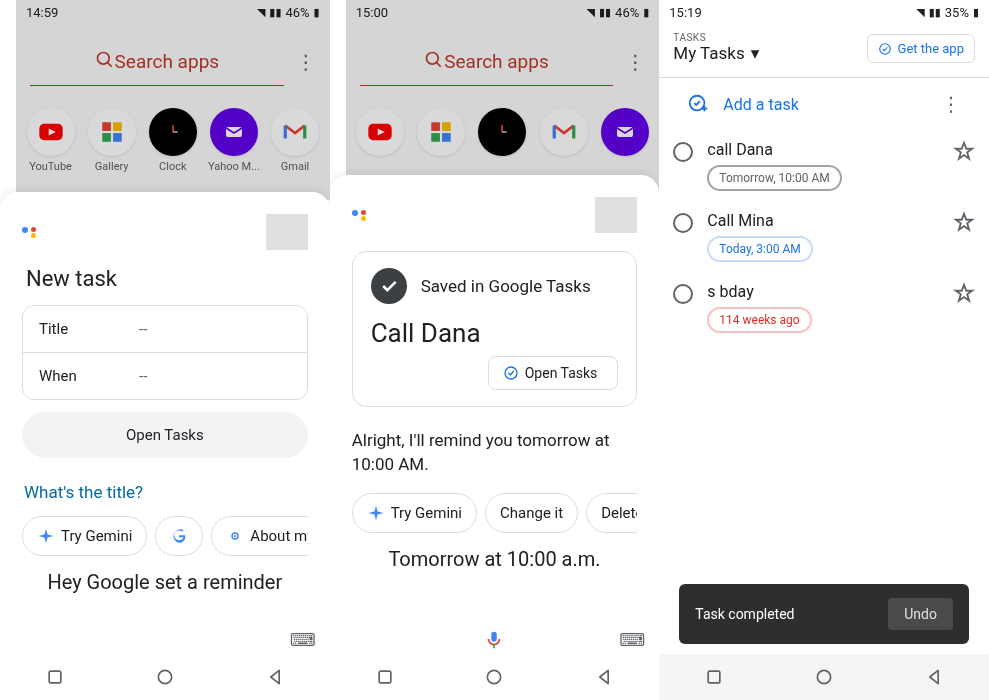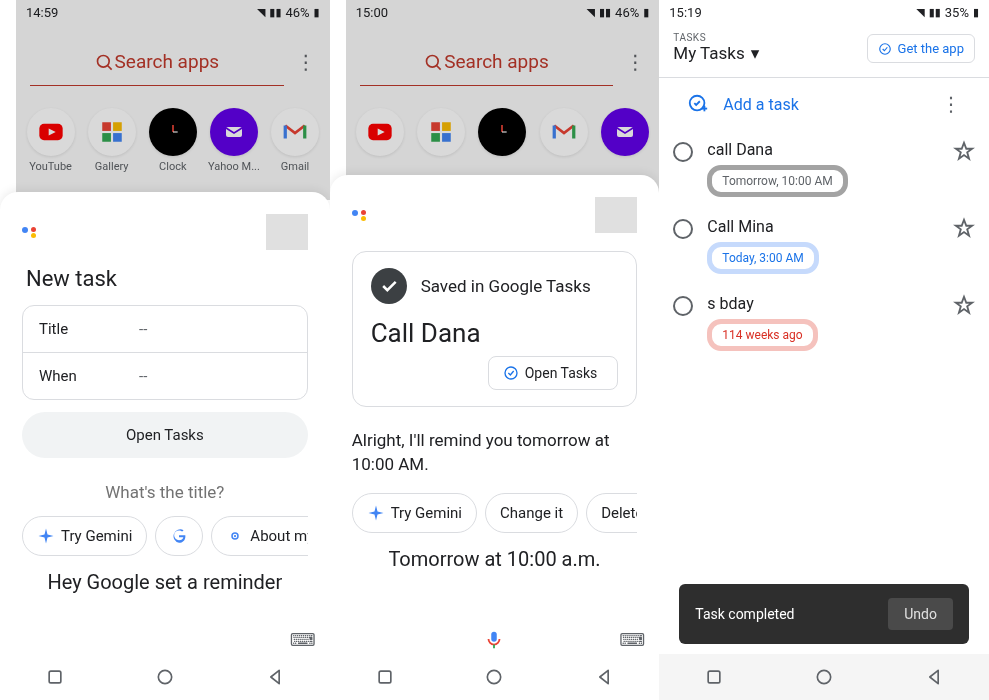--- a/index.html
+++ b/index.html
@@ -12,21 +12,21 @@
     .status-bar { display: flex; justify-content: space-between; align-items: center; padding: 4px 10px; font-size: 13px; height: 24px; color: #202124; }
     .status-right { display: flex; align-items: center; gap: 4px; }
     .status-icon { font-size: 11px; }
     
     
     .home-bg { position: absolute; top: 0; left: 16px; right: 0; height: 200px; background: #fafafa; }
     .home-bg.dimmed { filter: brightness(0.85); }
     
     
     .search-row { display: flex; align-items: center; padding: 10px 14px 8px 14px; margin-top: 4px; }
-    .search-bar { flex: 1; display: flex; align-items: flex-end; justify-content: center; padding: 12px; color: #c0392b; font-size: 19px; font-weight: 400; border-bottom: 1px solid #c0392b; }
+    .search-bar { flex: 1; display: flex; align-items: flex-start; justify-content: center; padding: 12px; color: #c0392b; font-size: 19px; font-weight: 400; border-bottom: 1px solid #c0392b; }
     .search-icon svg { width: 20px; height: 20px; }
     .more-icon { margin-left: 12px; color: #5f6368; font-size: 20px; }
     
     
     .apps-row { display: flex; justify-content: space-around; padding: 8px 4px; margin-top: 6px; }
     .app { display: flex; flex-direction: column; align-items: center; gap: 4px; width: 60px; }
     .app-icon { width: 48px; height: 48px; border-radius: 50%; display: flex; align-items: center; justify-content: center; background: #fff; box-shadow: 0 1px 3px rgba(0,0,0,0.1); }
     .app-label { font-size: 11px; color: #5f6368; text-align: center; white-space: nowrap; overflow: hidden; }
     .yt { background: #fff; }
     .gallery { background: #fff; }
@@ -44,21 +44,21 @@
     
     
     .new-task-title { font-size: 22px; font-weight: 400; margin: 12px 4px 14px 4px; color: #202124; }
     .task-fields { border: 1px solid #dadce0; border-radius: 12px; margin-bottom: 12px; }
     .task-field { display: flex; padding: 14px 16px; font-size: 15px; }
     .task-field + .task-field { border-top: 1px solid #dadce0; }
     .field-label { width: 100px; color: #202124; }
     .field-value { color: #5f6368; }
     .open-tasks-btn { width: 100%; padding: 14px; background: #f1f3f4; border: none; border-radius: 24px; font-size: 15px; color: #202124; cursor: pointer; }
     
-    .prompt-text { font-size: 17px; margin: 24px 2px 14px 2px; color: #737373; text-align: center; }
+    .prompt-text { font-size: 17px; margin: 24px 2px 14px 2px; color: #0369a1; }
     
     
     .saved-card { background: #fff; border: 1px solid #dadce0; border-radius: 14px; padding: 16px 18px; margin-bottom: 22px; margin-top: 18px; }
     .saved-header { display: flex; align-items: center; gap: 14px; margin-bottom: 14px; }
     .check-circle { width: 36px; height: 36px; border-radius: 50%; background: #3c4043; display: flex; align-items: center; justify-content: center; color: #fff; }
     .saved-text { font-size: 17px; color: #202124; }
     .saved-title { font-size: 26px; font-weight: 400; color: #202124; margin-bottom: 8px; }
     .saved-time { font-size: 15px; color: #5f6368; margin-bottom: 20px; }
     .open-tasks-chip { display: inline-flex; align-items: center; gap: 6px; padding: 8px 14px; border: 1px solid #dadce0; border-radius: 8px; font-size: 14px; color: #202124; float: right; cursor: pointer; }
     .open-tasks-chip::after { content: ''; display: table; clear: both; }
@@ -92,21 +92,21 @@
     .tasks-divider { height: 1px; background: #dadce0; margin: 6px 0 0 0; }
     
     .add-task-row { display: flex; align-items: center; justify-content: space-between; padding: 14px 28px; gap: 45px; }
     .add-task-left { display: flex; align-items: center; gap: 14px; color: #1a73e8; font-size: 16px; }
     .add-task-icon { width: 22px; height: 22px; }
     
     .task-item { display: flex; align-items: flex-start; padding: 10px 14px; gap: 14px; }
     .task-circle { width: 20px; height: 20px; border: 2px solid #5f6368; border-radius: 50%; margin-top: 2px; flex-shrink: 0; cursor: pointer; }
     .task-body { flex: 1; }
     .task-title { font-size: 16px; color: #202124; margin-bottom: 6px; }
-    .task-badge { display: inline-block; padding: 4px 10px; border: 5px solid #a3a3a3; border-radius: 14px; font-size: 12px; }
+    .task-badge { display: inline-block; padding: 4px 10px; border: 2px solid #a3a3a3; border-radius: 14px; font-size: 12px; }
     .task-badge.grey { color: #5f6368; }
     .task-badge.blue { color: #1a73e8; border-color: #c6dafc; }
     .task-badge.red { color: #d93025; border-color: #f5c2bd; }
     .task-star { width: 22px; height: 22px; color: #5f6368; cursor: pointer; }
     .task-blur { filter: blur(3px); display:inline-block; }
     
     
     .snackbar { position: absolute; bottom: 56px; left: 20px; right: 20px; background: #2e2e2e; border-radius: 6px; padding: 14px 16px; display: flex; justify-content: space-between; align-items: center; }
     .snackbar-text { color: #fff; font-size: 14px; }
     .snackbar-btn { background: #4a4a4a; color: #e0e0e0; padding: 8px 16px; border-radius: 4px; font-size: 14px; cursor: pointer; }

